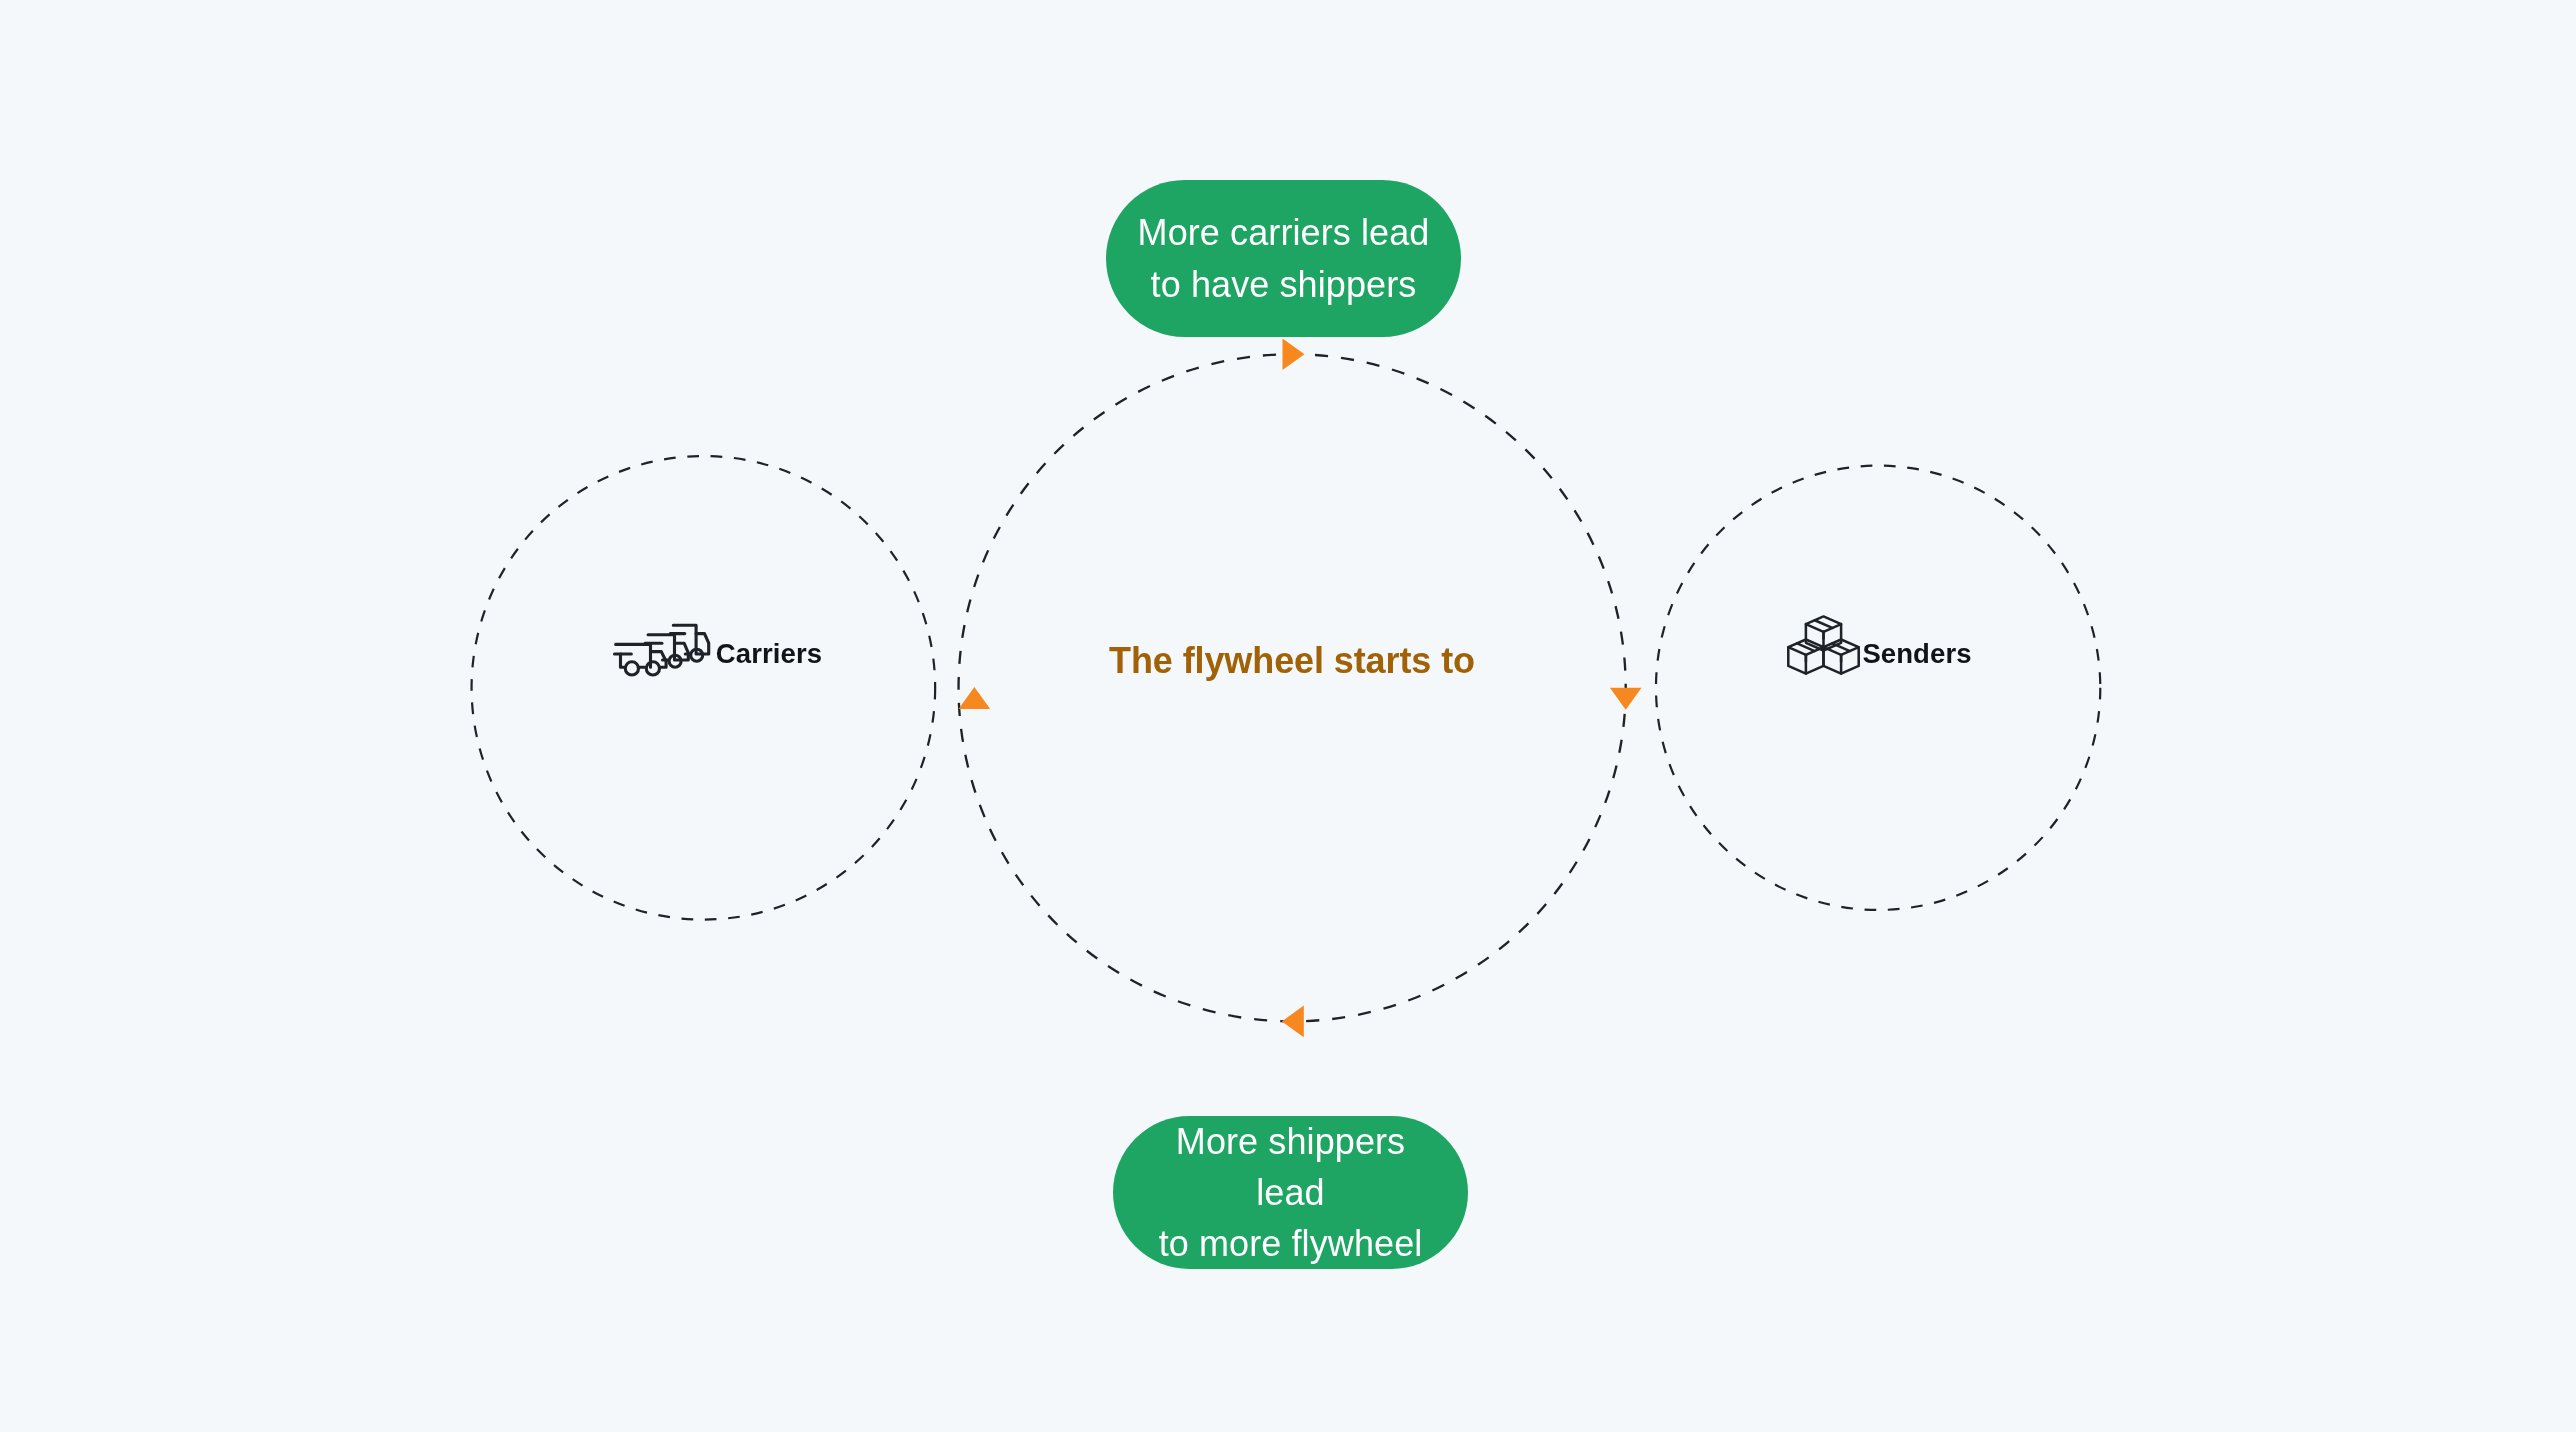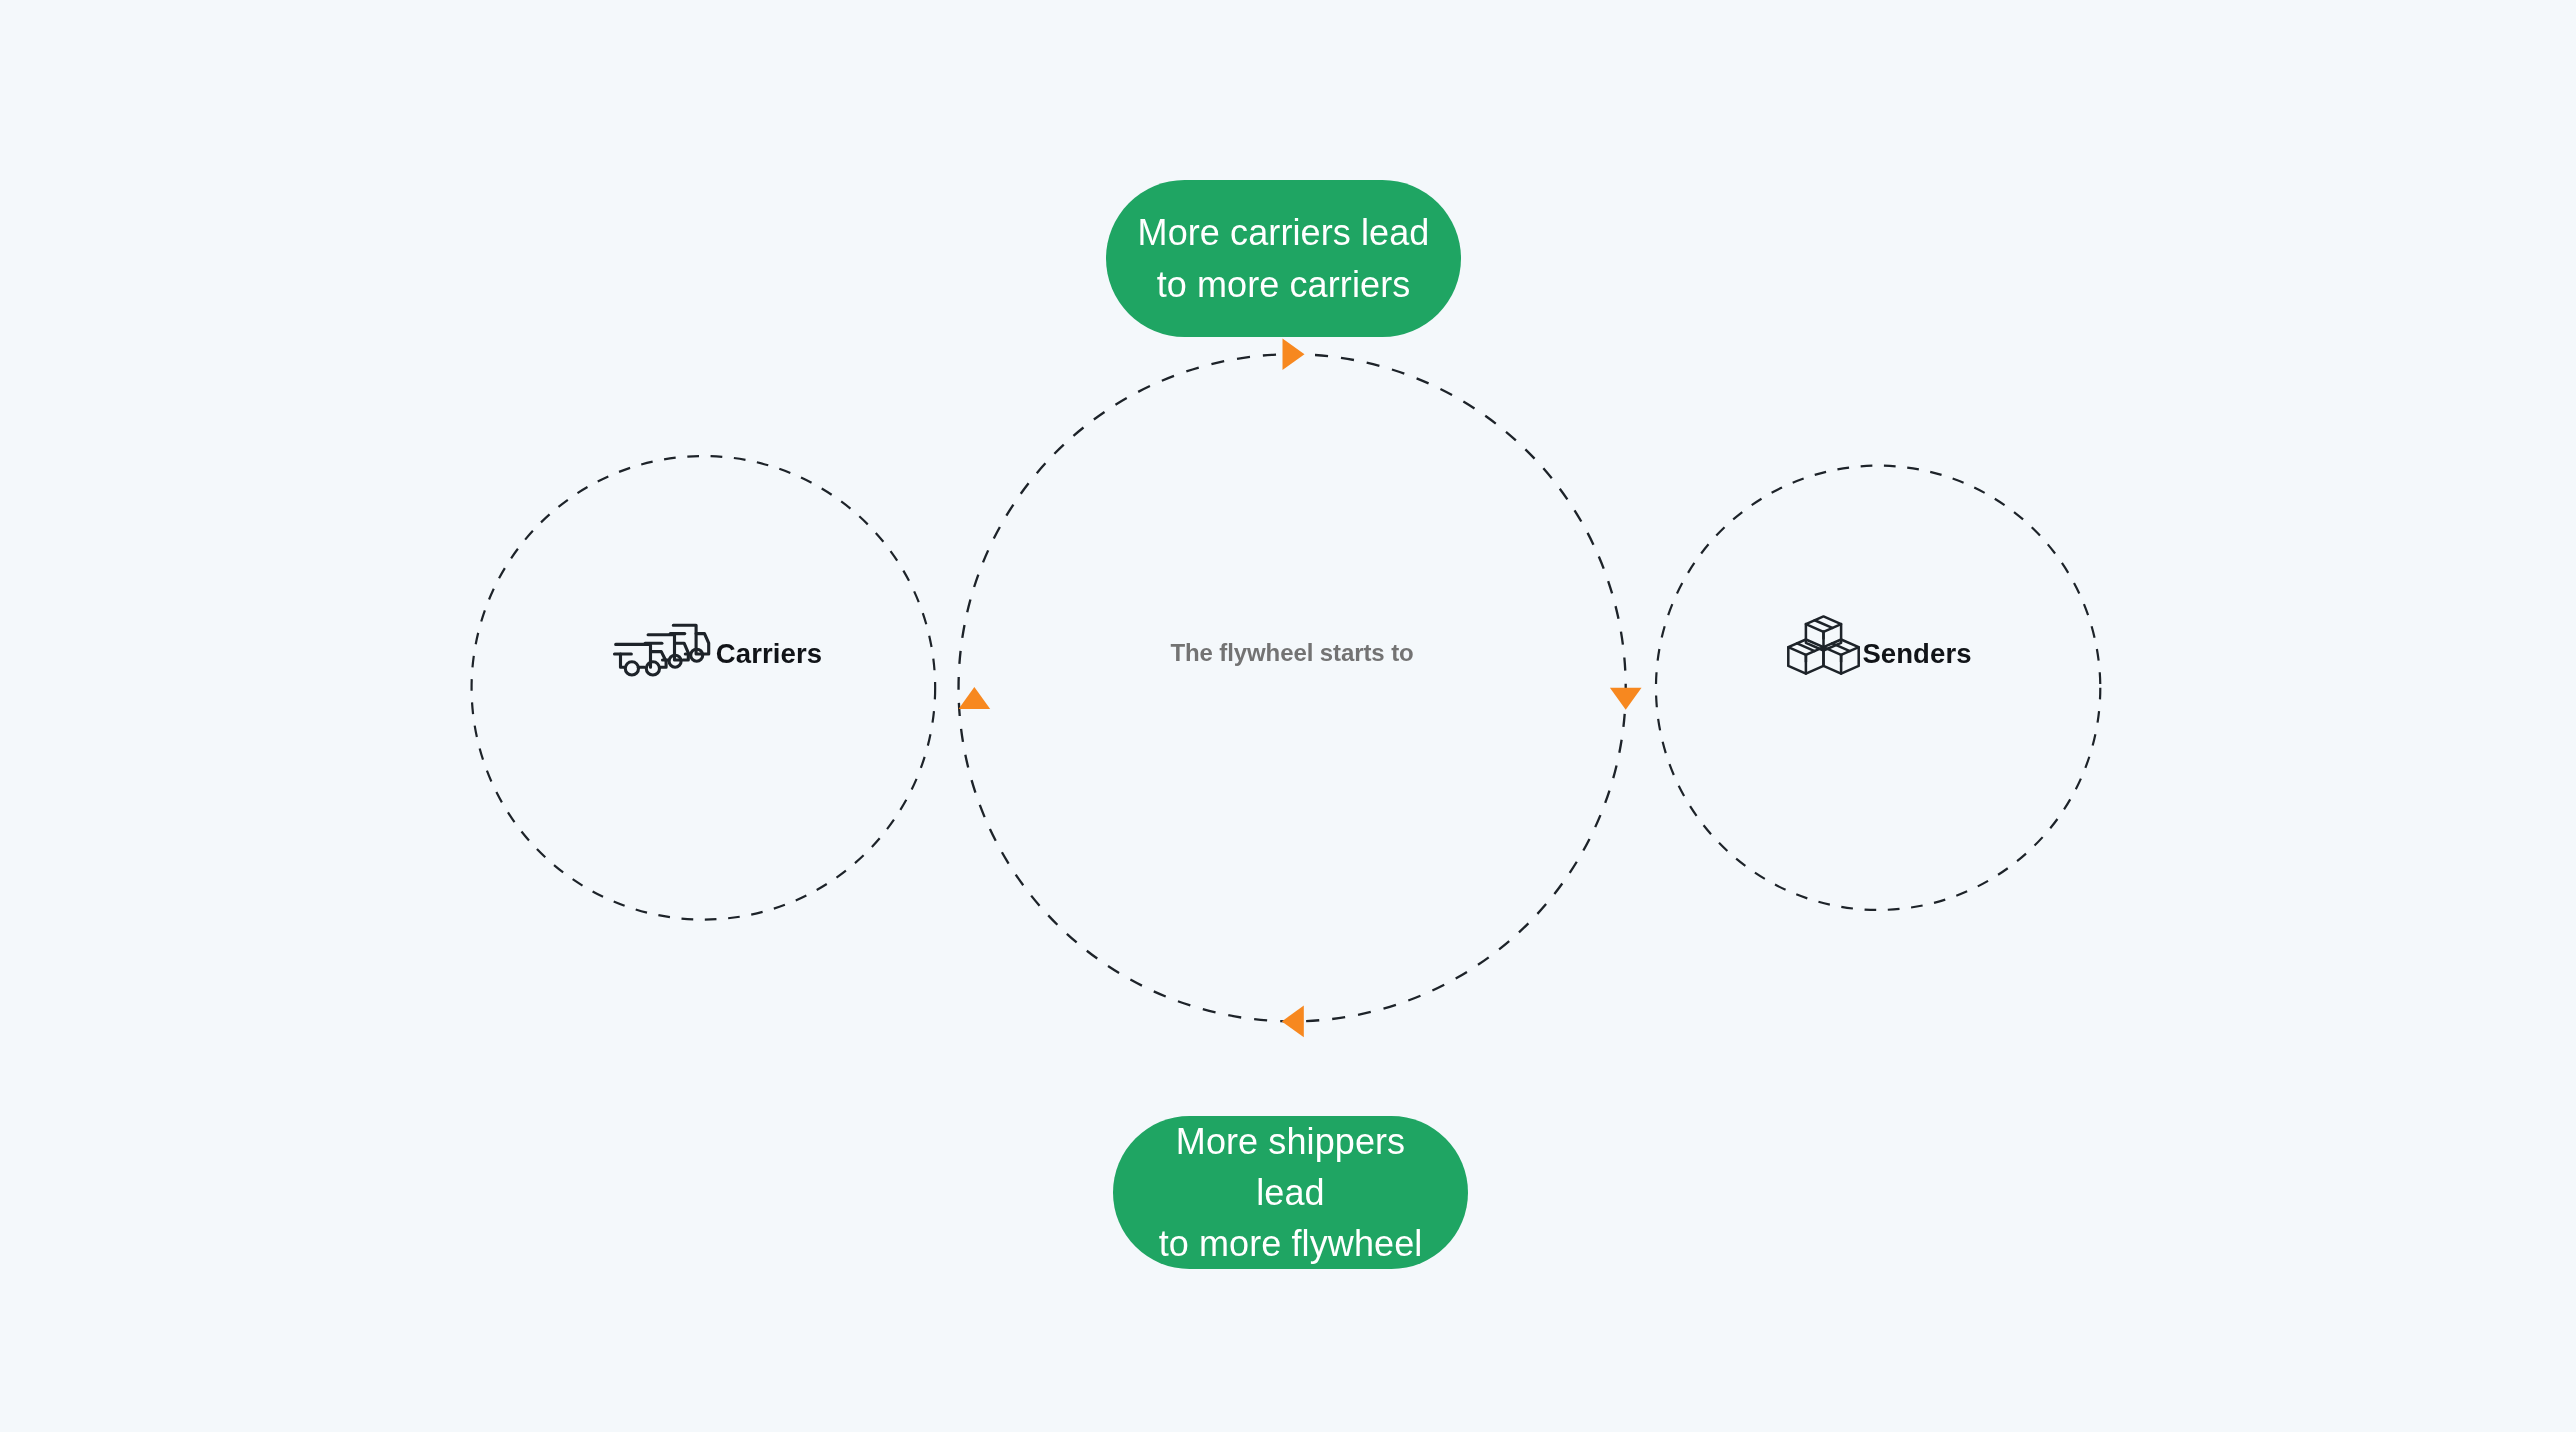--- a/index.html
+++ b/index.html
@@ -59,22 +59,22 @@
   }
   .pill-line { display: block; }
 
   
   #center-text {
     position: absolute;
     left: 1017px;
     top: 636px;
     width: 550px;
     text-align: center;
-    color: #737373;
-    font-size: 24px;
+    color: #a16207;
+    font-size: 36px;
     line-height: 1.40;
     font-weight: 700;
     letter-spacing: -0.1px;
   }
   .center-line { display: block; }
 
   
   .node {
     position: absolute;
     display: flex;
@@ -113,21 +113,21 @@
 
     <polygon points="1864,492 1896,515 1864,538" fill="#f7881f"></polygon>
     <polygon points="2340,1000 2363,1032 2386,1000" fill="#f7881f"></polygon>
     <polygon points="1895,1462 1863,1485 1895,1508" fill="#f7881f"></polygon>
     <polygon points="1393,1031 1416,999 1439,1031" fill="#f7881f"></polygon>
   </svg>
 
   <div class="pill" id="pill-top">
     <span>
       <span class="pill-line">More carriers lead</span>
-      <span class="pill-line">to more carriers</span>
+      <span class="pill-line">to have shippers</span>
     </span>
   </div>
 
   <div class="pill" id="pill-bottom">
     <span>
       <span class="pill-line">More shippers lead</span>
       <span class="pill-line">to more flywheel</span>
     </span>
   </div>
 

